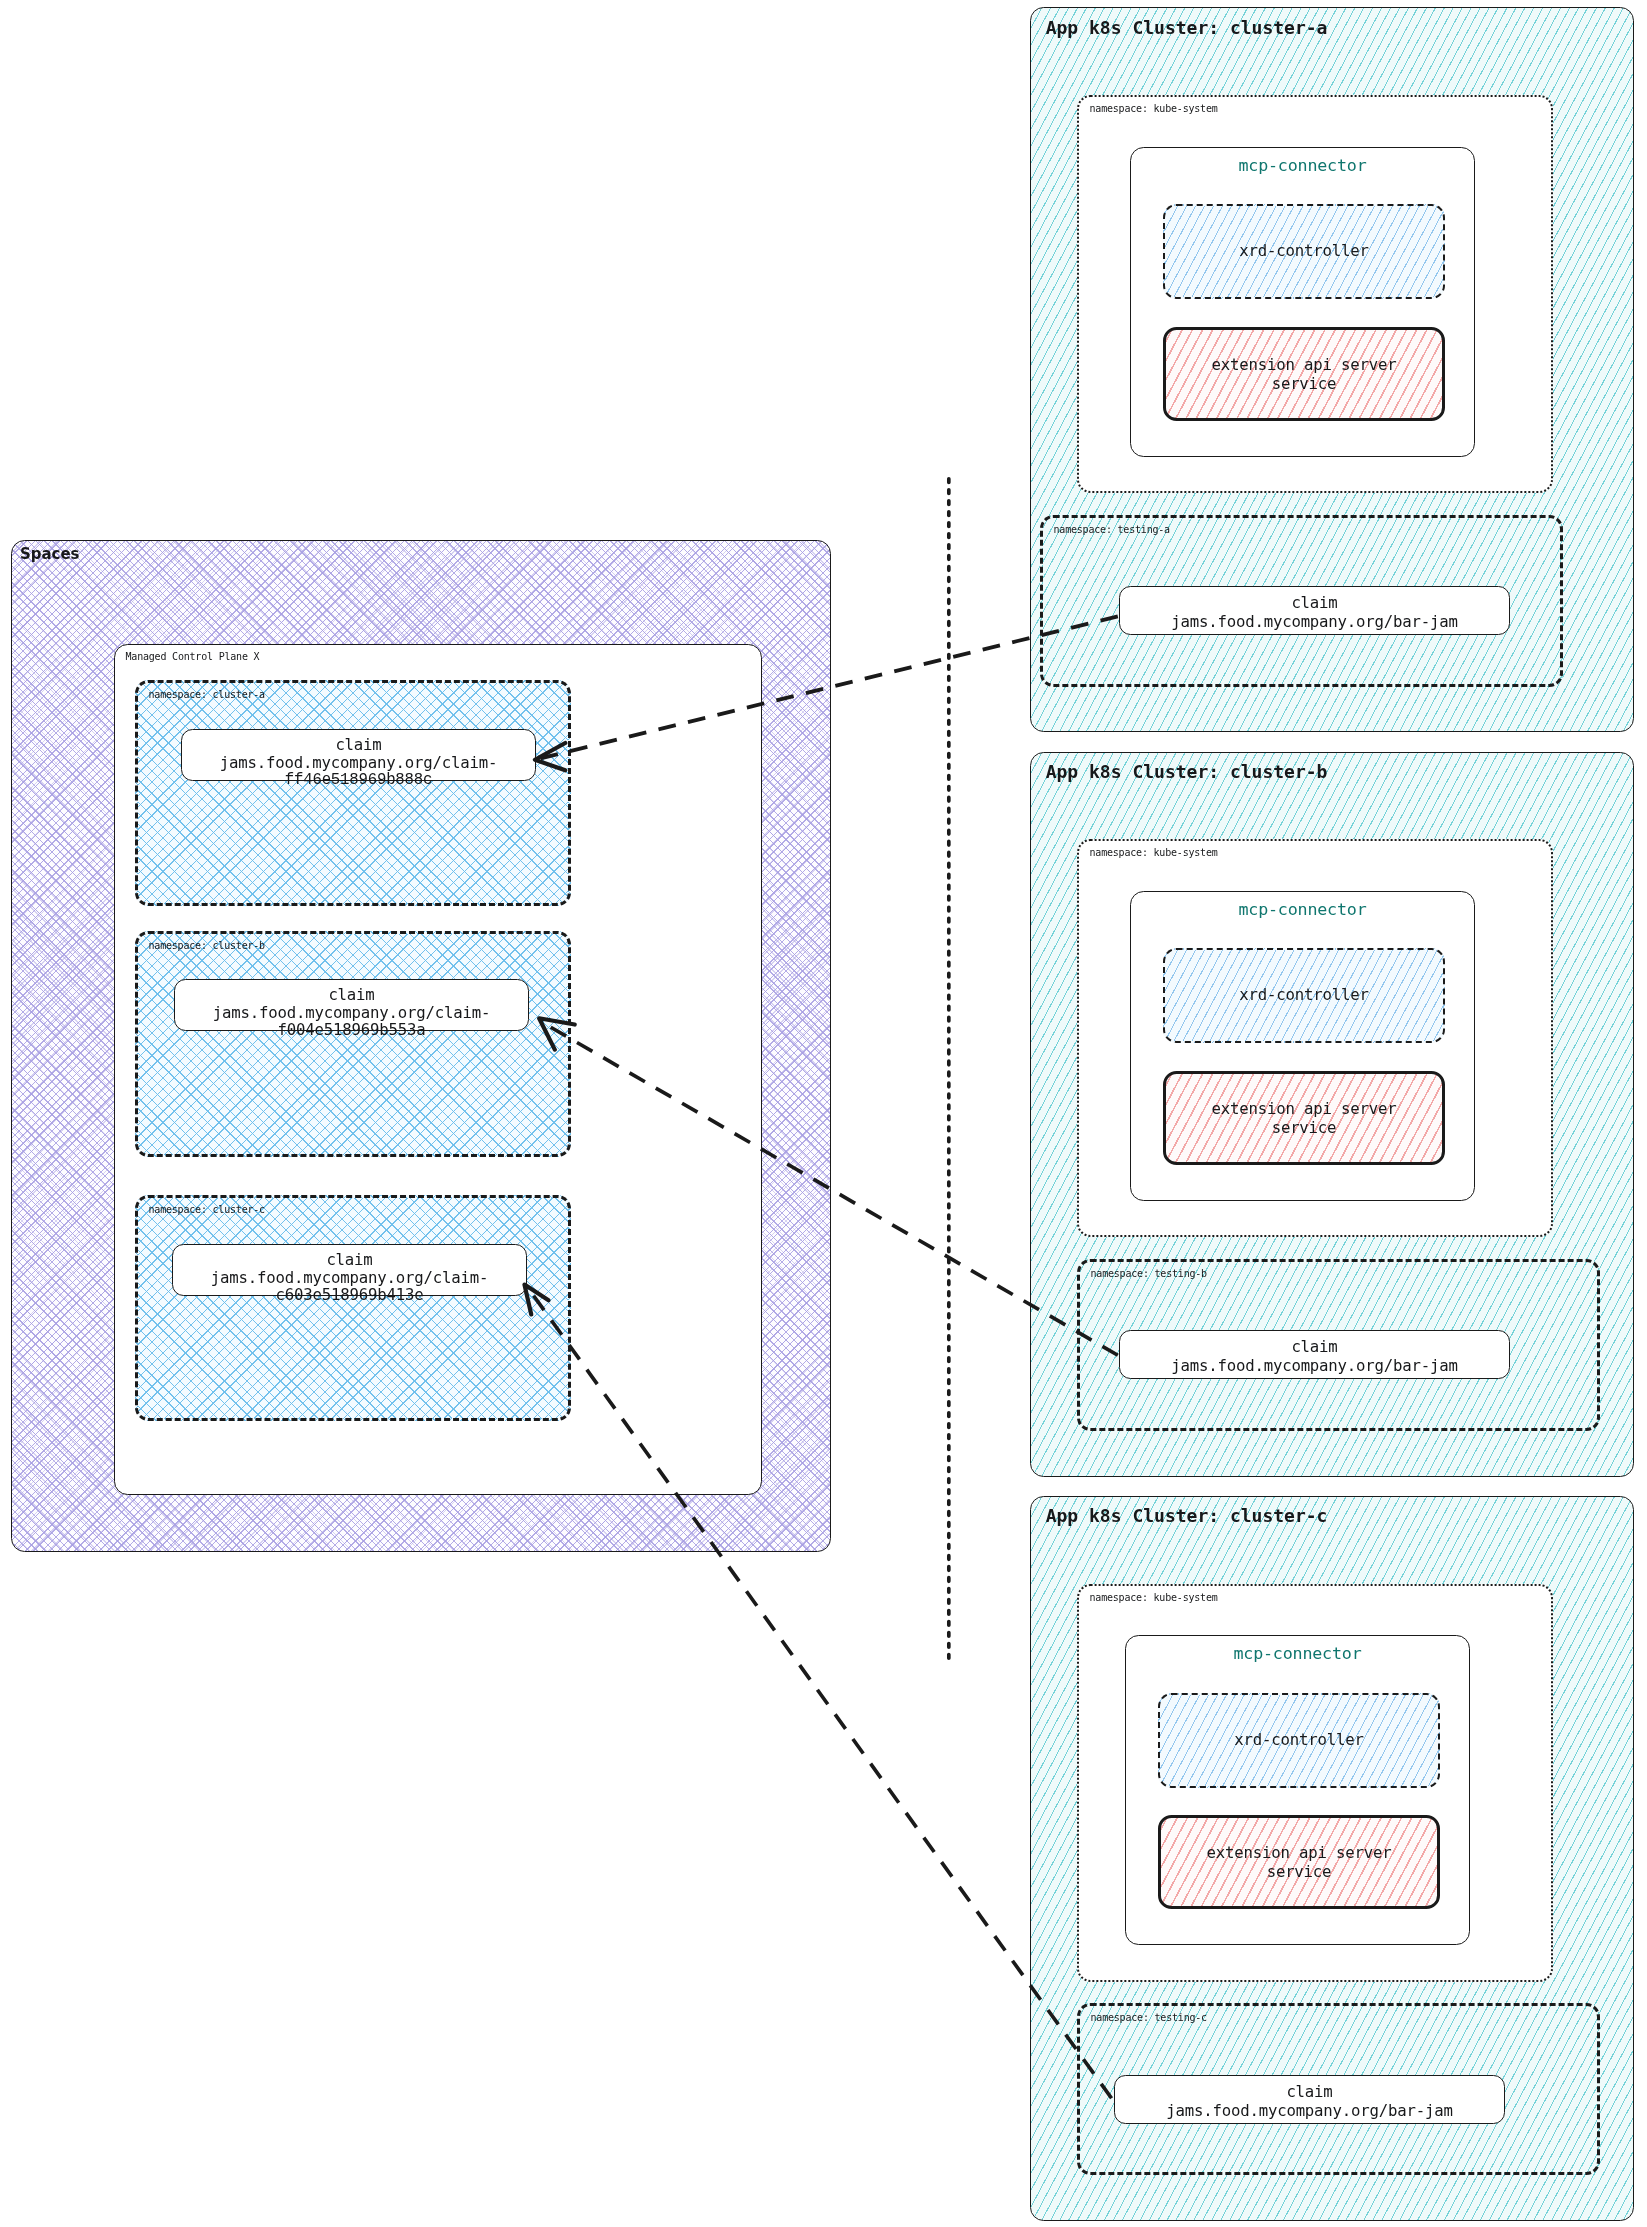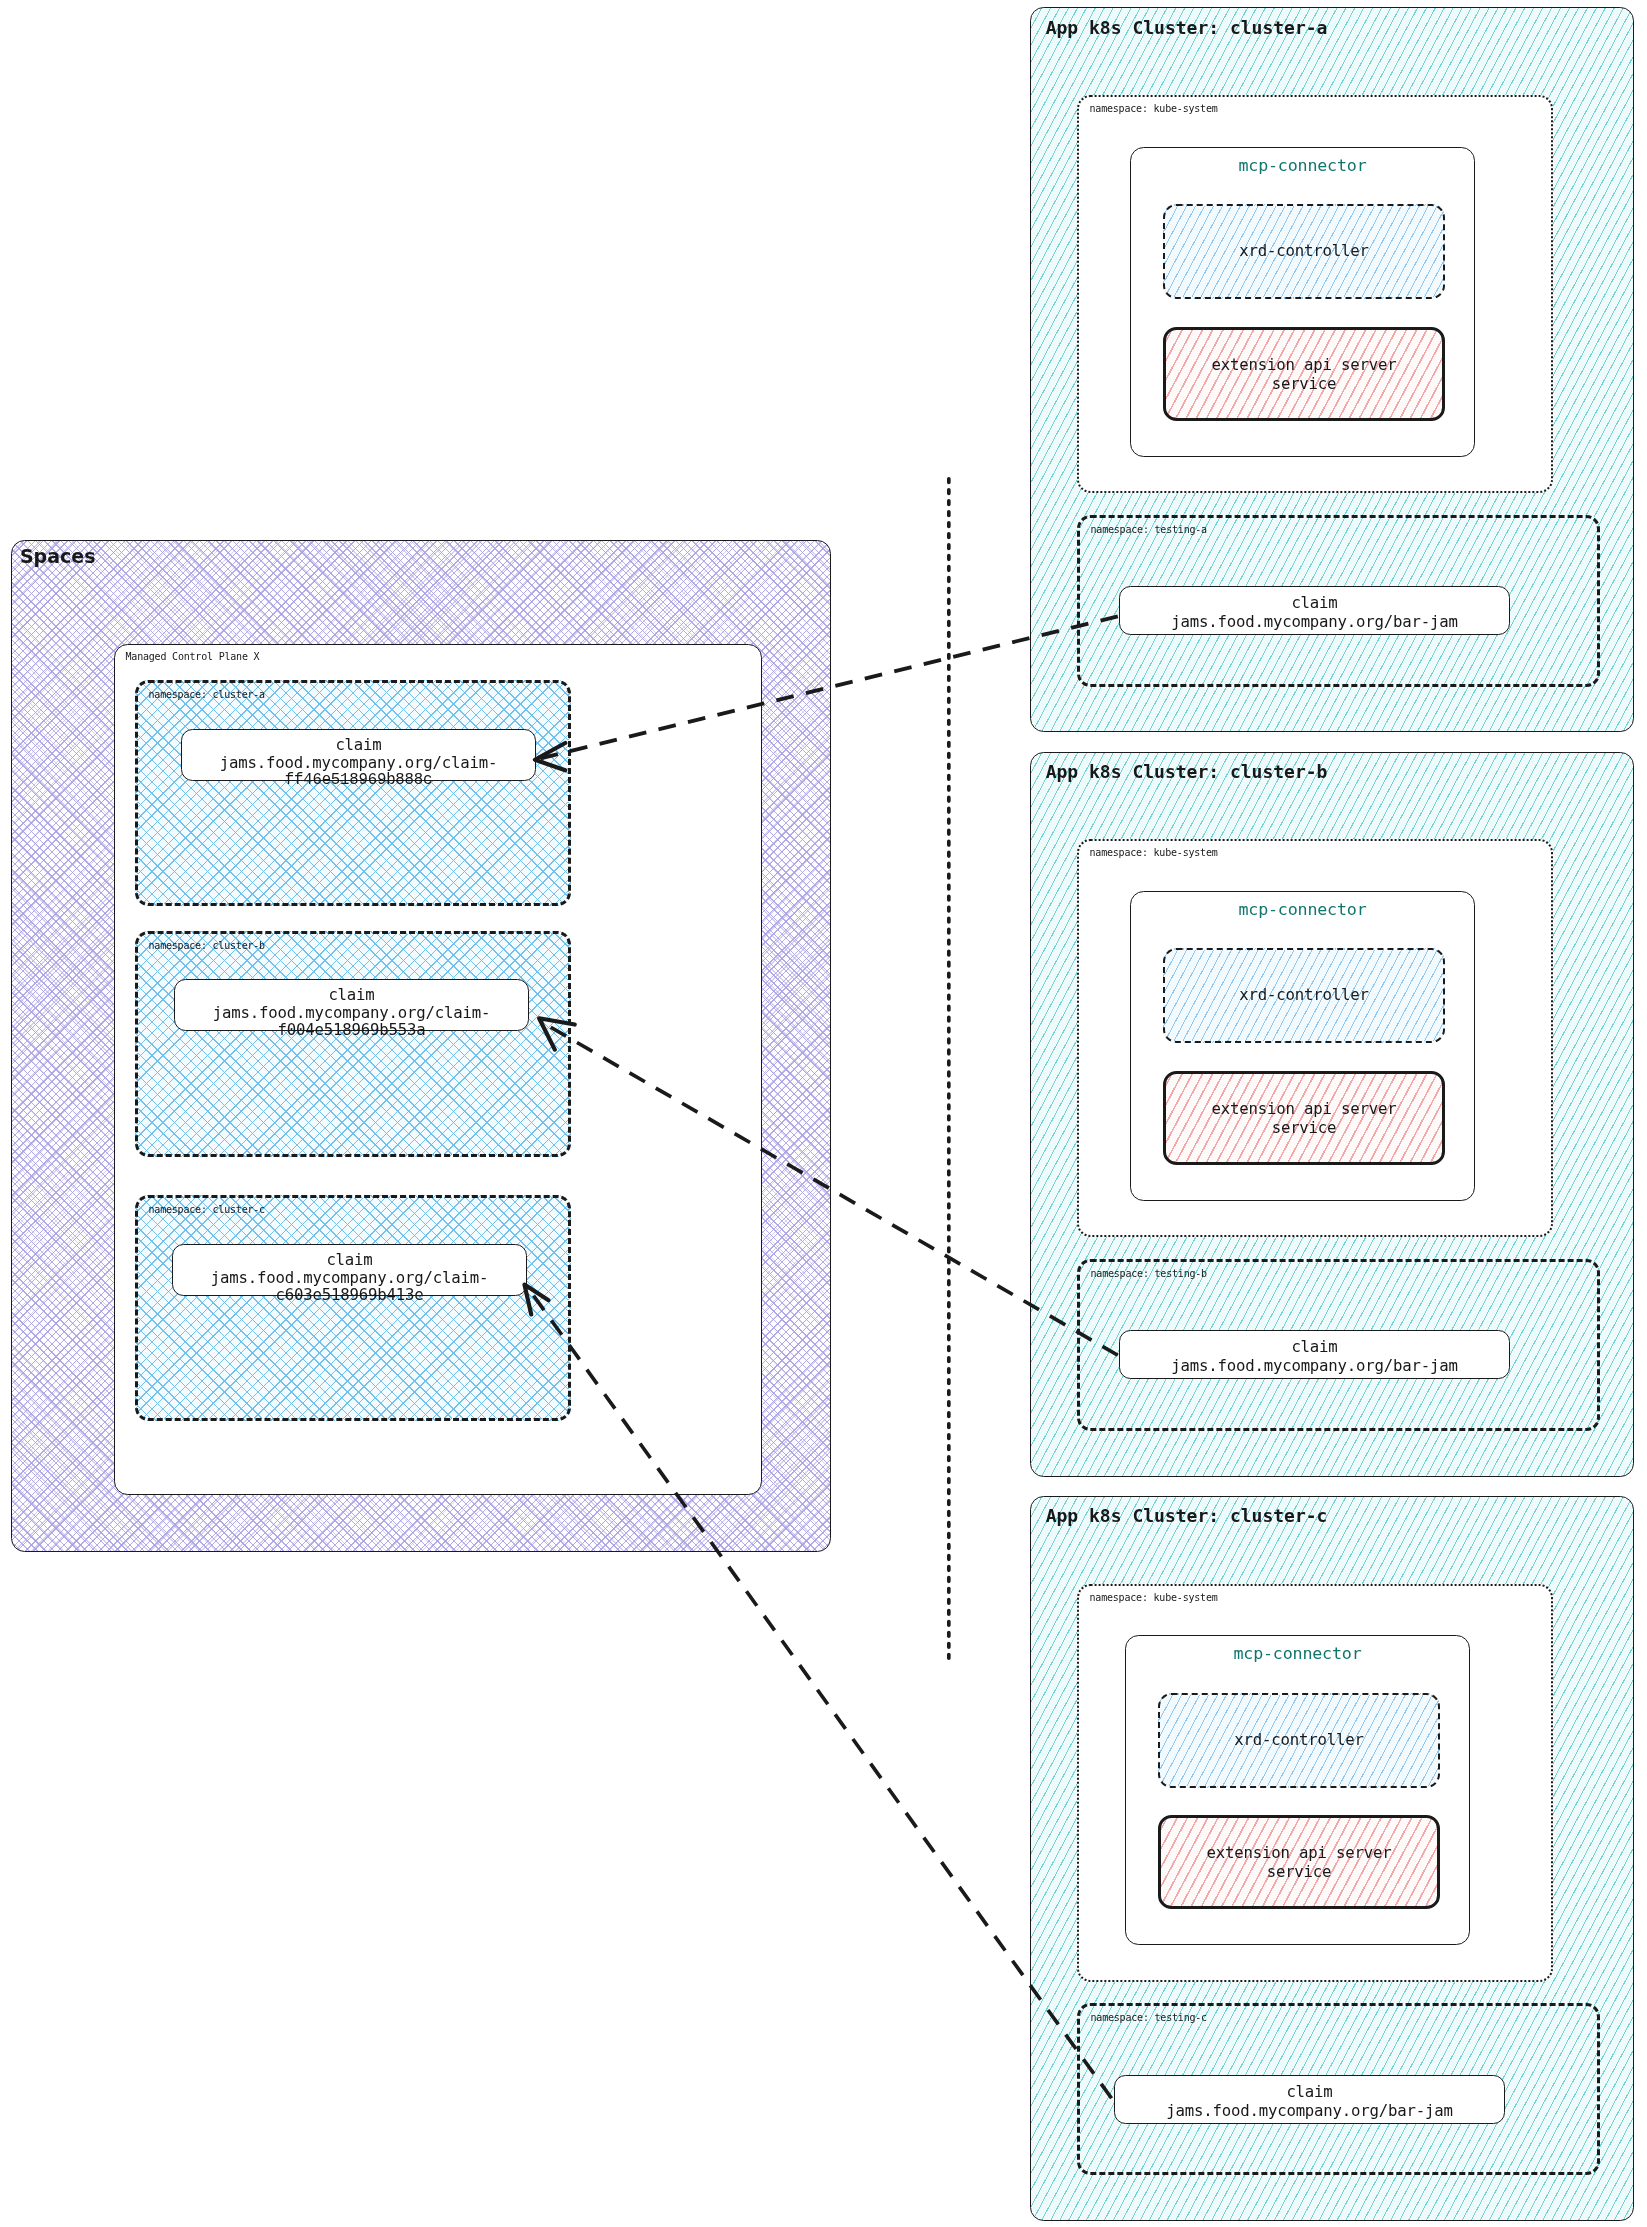--- a/index.html
+++ b/index.html
@@ -23,21 +23,21 @@
 
   .lbl{
     position:absolute;
     font-family:"DejaVu Sans Mono","Liberation Mono",monospace;
     color:#17181a;white-space:nowrap;
     letter-spacing:-0.2px;
   }
   .lbl-corner{left:10.5px;top:6.3px;font-size:10px;}
   .lbl-cluster{left:14.7px;top:8.4px;font-size:18px;font-weight:bold;letter-spacing:0px;}
   .lbl-spaces{
-    left:8.4px;top:4.2px;font-size:19px;
+    left:8.4px;top:4.2px;font-size:15px;
     font-family:"DejaVu Sans","Liberation Sans",sans-serif;font-weight:bold;
     letter-spacing:0px;
   }
   .lbl-center{
     position:absolute;left:0;right:0;text-align:center;
     font-size:15.7px;line-height:1.28;color:#17181a;
     font-family:"DejaVu Sans Mono","Liberation Mono",monospace;
     letter-spacing:-0.2px;
   }
   .lbl-title{
@@ -136,21 +136,21 @@
   <div class="box rnd solid-thin fill-white" style="left:1130px;top:147px;width:345px;height:310px;">
     <div class="lbl-title">mcp-connector</div>
   </div>
   <div class="box rnd dashed-med fill-bluehatch" style="left:1163px;top:204px;width:282px;height:95px;">
     <div class="lbl-center" style="top:35px;">xrd-controller</div>
   </div>
   <div class="box rnd solid-thick fill-pinkhatch" style="left:1163px;top:327px;width:282px;height:94px;">
     <div class="lbl-center" style="top:25px;">extension api server</div>
     <div class="lbl-center" style="top:44px;">service</div>
   </div>
-  <div class="box rnd dashed-b fill-cyanhatch" style="left:1077px;top:515px;width:523px;height:172px;">
+  <div class="box rnd dashed-b fill-cyanhatch" style="left:1040px;top:515px;width:523px;height:172px;">
     <div class="lbl lbl-corner">namespace: testing-a</div>
   </div>
   <div class="box rnd-sm solid-thin fill-white" style="left:1119px;top:586px;width:391px;height:49px;">
     <div class="lbl-center" style="top:6.3px;">claim</div>
     <div class="lbl-center" style="top:25px;">jams.food.mycompany.org/bar-jam</div>
   </div>
 
   <div class="box rnd solid-thin fill-cyanhatch" style="left:1030px;top:752px;width:604px;height:725px;">
     <div class="lbl lbl-cluster">App k8s Cluster: cluster-b</div>
   </div>

